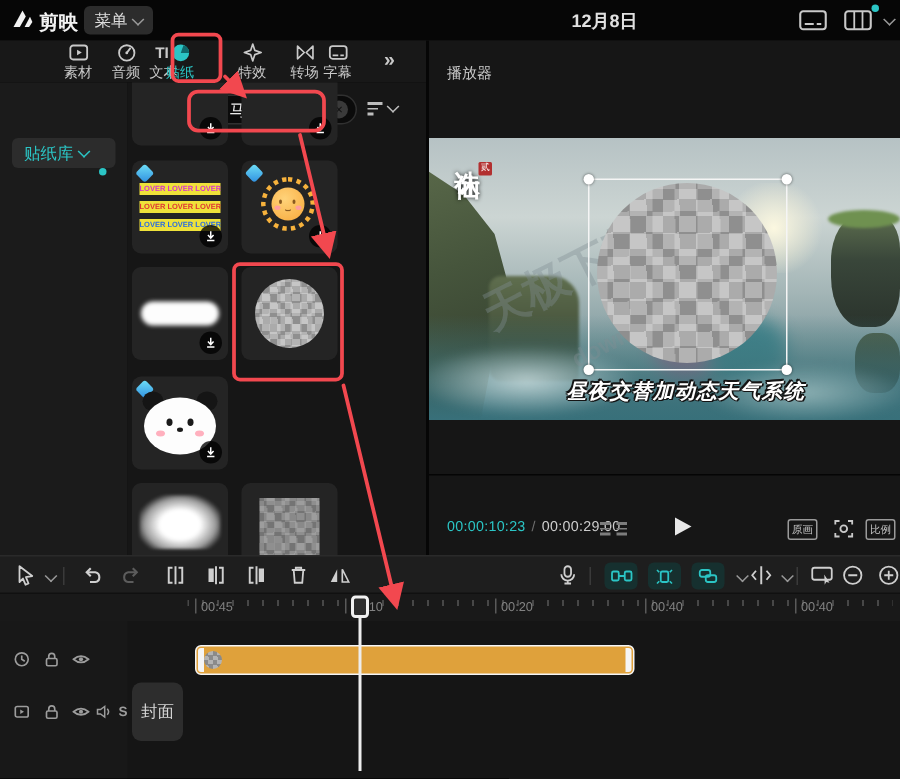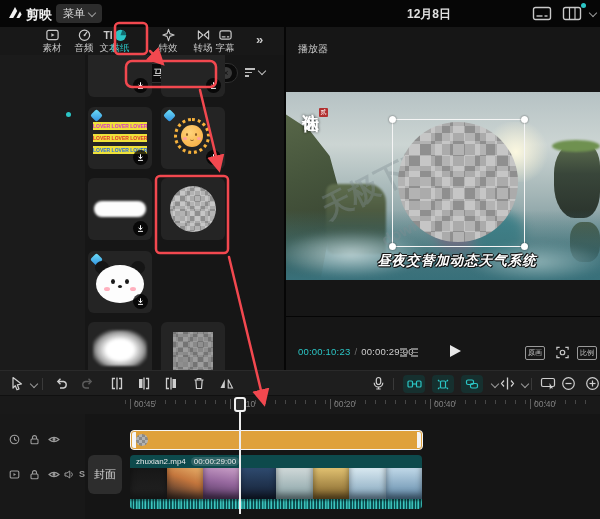--- a/index.html
+++ b/index.html
@@ -5,21 +5,21 @@
   html,body{margin:0;padding:0;background:#000;}
   .app{position:relative;width:600px;height:519px;background:#101010;font-family:"Liberation Sans",sans-serif;overflow:hidden;color:#ddd;-webkit-font-smoothing:antialiased;}
   .abs{position:absolute;}
   .chev{display:inline-block;width:5px;height:5px;border-right:1.5px solid currentColor;border-bottom:1.5px solid currentColor;transform:rotate(45deg);margin-left:4px;margin-bottom:2px;}
   svg{display:block;}
 
   
   .titlebar{left:0;top:0;width:600px;height:27px;background:#060606;}
   .appname{left:26px;top:6px;font-size:13px;font-weight:bold;color:#f2f2f2;}
   .menubtn{left:56px;top:4px;width:46px;height:19px;background:#2c2c2c;border-radius:4px;display:flex;align-items:center;justify-content:center;font-size:11px;color:#ddd;}
-  .date{left:381px;top:6px;font-size:12px;font-weight:bold;color:#e0e0e0;margin-left:26px;}
+  .date{left:381px;top:6px;font-size:12px;font-weight:bold;color:#e0e0e0;}
   .tb-ic{top:6px;color:#c9c9c9;}
 
   
   .tabbar{left:0;top:27px;width:284px;height:28px;background:#181818;border-bottom:1px solid #060606;}
   .mtab{top:1px;width:34px;height:27px;display:flex;flex-direction:column;align-items:center;color:#c9c9c9;}
   .mtab .lbl{font-size:9.5px;margin-top:0px;white-space:nowrap;}
   .mtab.sel{color:#2bc5c5;}
   .more{top:5px;left:256px;font-size:13px;color:#c9c9c9;font-weight:bold;}
 
   
@@ -187,20 +187,24 @@
           <rect x="1.5" y="3" width="12" height="9" rx="2" fill="none" stroke="currentColor" stroke-width="1.3"></rect>
           <line x1="3.5" y1="9.5" x2="7.5" y2="9.5" stroke="currentColor" stroke-width="1.3"></line>
           <line x1="9" y1="9.5" x2="11.5" y2="9.5" stroke="currentColor" stroke-width="1.3"></line>
         </svg>
       <span class="lbl">字幕</span>
     </div>
     <span class="abs more">»</span>
   </div>
 
   <div class="abs leftnav">
+    <div class="abs navbtn sel" style="top:37px">
+      <span>贴纸库</span>
+      <span class="chev"></span>
+    </div>
     <span class="abs tealdot" style="left:66px;top:57px"></span>
   </div>
 
   <div class="abs stickerpanel">
     <div class="abs storebtn">
       <svg width="12" height="12" viewBox="0 0 13 13">
           <path d="M2.5 5 L3.5 2.5 H9.5 L10.5 5 Z" fill="none" stroke="#cfcfcf" stroke-width="1.1"></path>
           <path d="M3.5 5 V10.5 H9.5 V5" fill="none" stroke="#cfcfcf" stroke-width="1.1"></path>
           <rect x="5.5" y="7.2" width="2.2" height="3.3" fill="#cfcfcf"></rect>
         </svg>
@@ -494,37 +498,20 @@
     <div class="abs coverbtn">
       <span>封面</span>
     </div>
 
     <div class="abs stclip">
       <span class="cap" style="left:1px;border-radius:2px 0 0 2px"></span>
       <span class="cap" style="right:1px;border-radius:0 2px 2px 0"></span>
       <span class="miniface"></span>
     </div>
 
-    <div class="abs vclip">
-      <div class="vname">
-        <span>zhuxian2.mp4</span>
-        <span class="vdur">00:00:29:00</span>
-      </div>
-      <div class="thumbs">
-        <div class="th1"></div>
-          <div class="th2"></div>
-          <div class="th3"></div>
-          <div class="th4"></div>
-        <div class="th5"></div>
-          <div class="th6"></div>
-          <div class="th7"></div>
-          <div class="th8"></div>
-      </div>
-      <div class="wave"></div>
-    </div>
   </div>
 
   <div class="abs playhead-head"></div>
   <div class="abs playhead-line"></div>
 
   <svg class="abs annot" width="600" height="519" viewBox="0 0 600 519">
     <defs>
       <marker id="ah" markerWidth="8" markerHeight="8" refX="5.5" refY="3.5" orient="auto">
         <path d="M0 0 L7 3.5 L0 7 Z" fill="#f2484f"></path>
       </marker>

